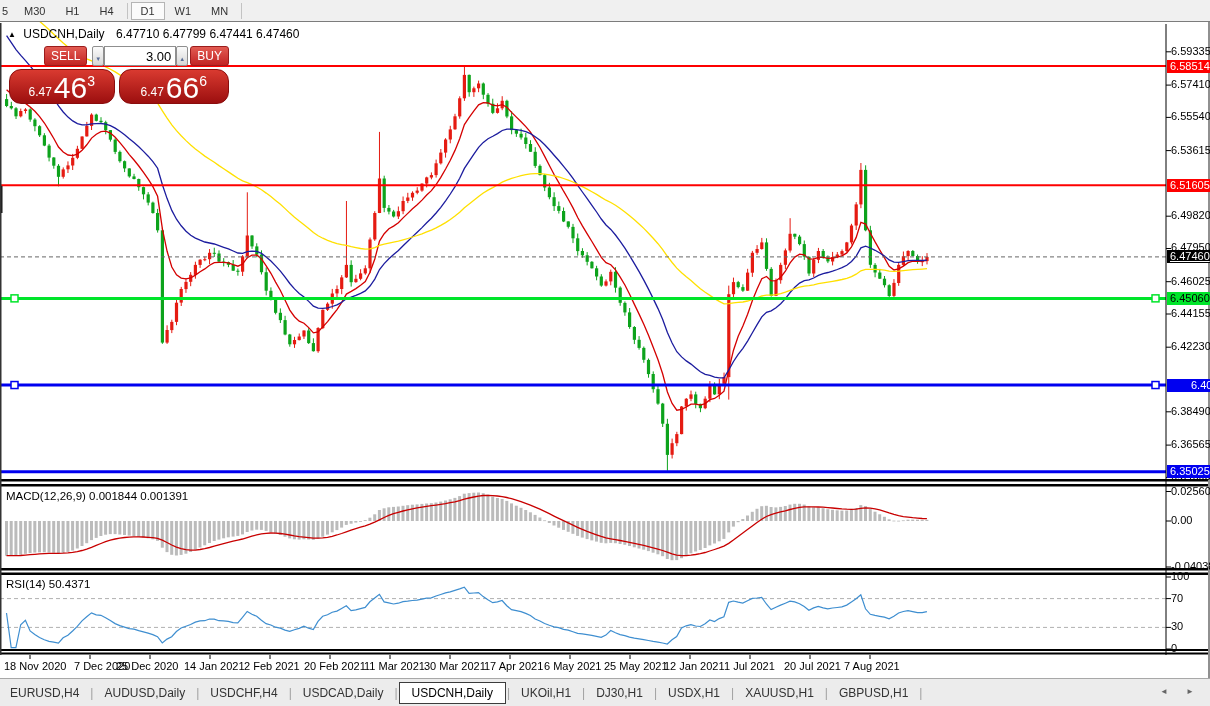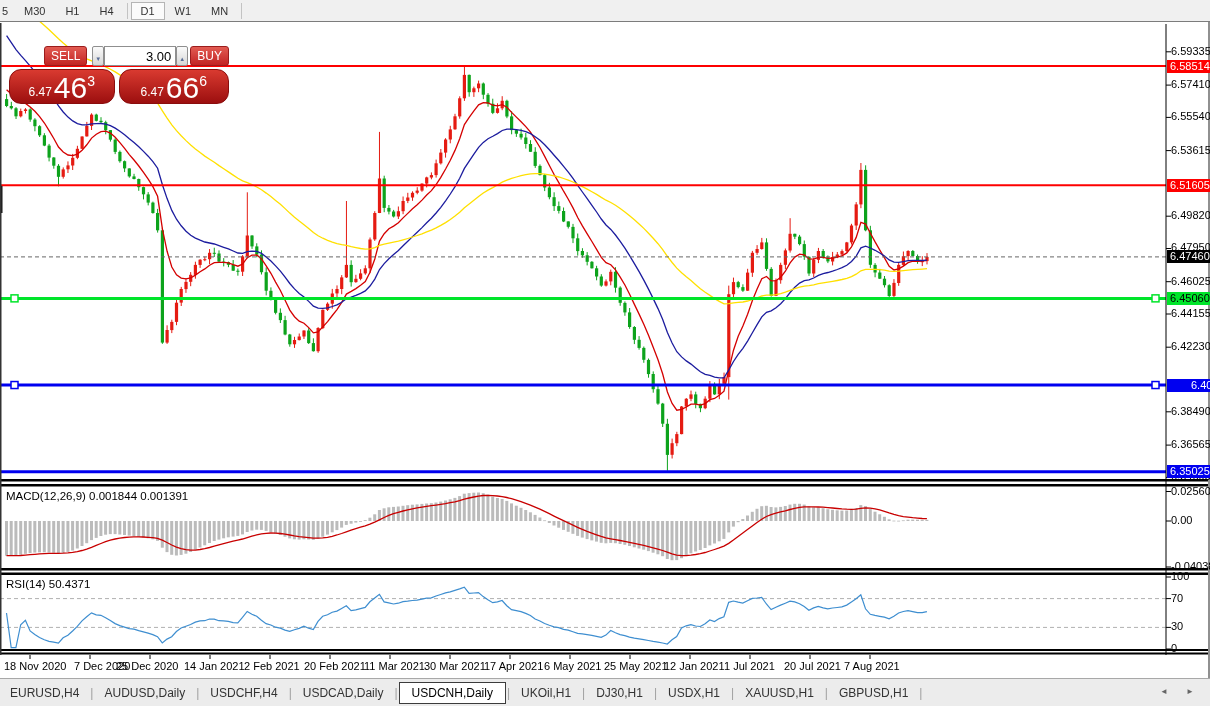--- a/index.html
+++ b/index.html
@@ -715,20 +715,25 @@
         <line x1="450" y1="633" x2="450" y2="637" stroke="#000"></line>
         <line x1="510" y1="633" x2="510" y2="637" stroke="#000"></line>
         <line x1="570" y1="633" x2="570" y2="637" stroke="#000"></line>
         <line x1="630" y1="633" x2="630" y2="637" stroke="#000"></line>
         <line x1="690" y1="633" x2="690" y2="637" stroke="#000"></line>
         <line x1="750" y1="633" x2="750" y2="637" stroke="#000"></line>
         <line x1="810" y1="633" x2="810" y2="637" stroke="#000"></line>
         <line x1="870" y1="633" x2="870" y2="637" stroke="#000"></line>
       </svg>
 
+    <div class="chart-title">
+      <span class="tri">▲</span>
+      <span>USDCNH,Daily</span>
+      <span style="margin-left:8px;">6.47710 6.47799 6.47441 6.47460</span>
+    </div>
 
     <div class="trade-panel">
       <div class="tp-row1">
         <button class="tp-btn">SELL</button>
         <span class="gap8"></span>
         <button class="tp-spin"><span>▼</span></button>
         <input class="tp-vol" readonly="" value="3.00" style="">
         <button class="tp-spin"><span>▲</span></button>
         <span class="gap3"></span>
         <button class="tp-btn">BUY</button>
@@ -765,21 +770,21 @@
         <div class="tick-lbl" style="top: 448.382px;">6.34695</div>
         <div class="tick-lbl" style="top: 462.55px;">0.025609</div>
         <div class="tick-lbl" style="top: 492px;">0.00</div>
         <div class="tick-lbl" style="top: 538px;">-0.040386</div>
         <div class="tick-lbl" style="top: 548px;">100</div>
         <div class="tick-lbl" style="top: 569.6px;">70</div>
         <div class="tick-lbl" style="top: 598.4px;">30</div>
         <div class="tick-lbl" style="top: 620px;">0</div>
         <div class="badge" style="top: 37.5px; background: rgb(254, 0, 0); color: rgb(255, 255, 255);">6.58514</div>
         <div class="badge" style="top: 156.826px; background: rgb(254, 0, 0); color: rgb(255, 255, 255);">6.51605</div>
-        <div class="badge" style="top: 228.415px; background: rgb(0, 0, 0); color: rgb(255, 255, 255);">6.47460</div>
+        <div class="badge" style="top: 228.415px; background: rgb(0, 0, 0); color: rgb(255, 255, 255); text-decoration: underline;">6.47460</div>
         <div class="badge" style="top: 269.866px; background: rgb(0, 229, 42); color: rgb(0, 0, 0);">6.45060</div>
         <div class="badge" style="top: 356.533px; background: rgb(0, 0, 240); color: rgb(255, 255, 255); padding-left: 24px;">6.40042</div>
         <div class="badge" style="top: 443.182px; background: rgb(0, 0, 240); color: rgb(255, 255, 255);">6.35025</div>
       </div>
     <div id="date-axis">
         <div class="date-lbl" style="left: 4px; top: 638px;">18 Nov 2020</div>
         <div class="date-lbl" style="left: 74px; top: 638px;">7 Dec 2020</div>
         <div class="date-lbl" style="left: 116px; top: 638px; text-align: right;">25 Dec 2020</div>
         <div class="date-lbl" style="left: 184px; top: 638px;">14 Jan 2021</div>
         <div class="date-lbl" style="left: 244px; top: 638px;">2 Feb 2021</div>

